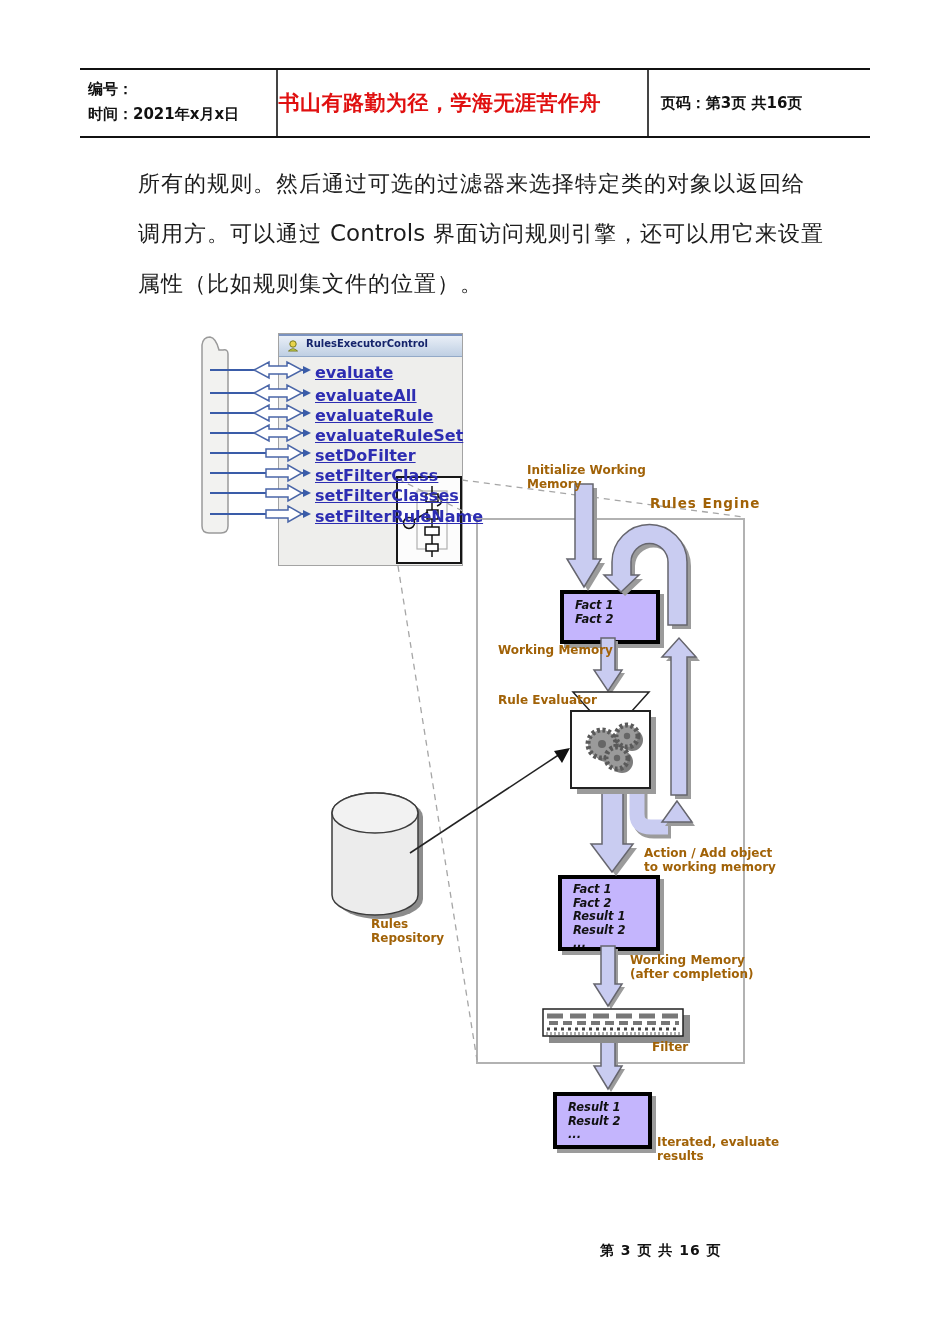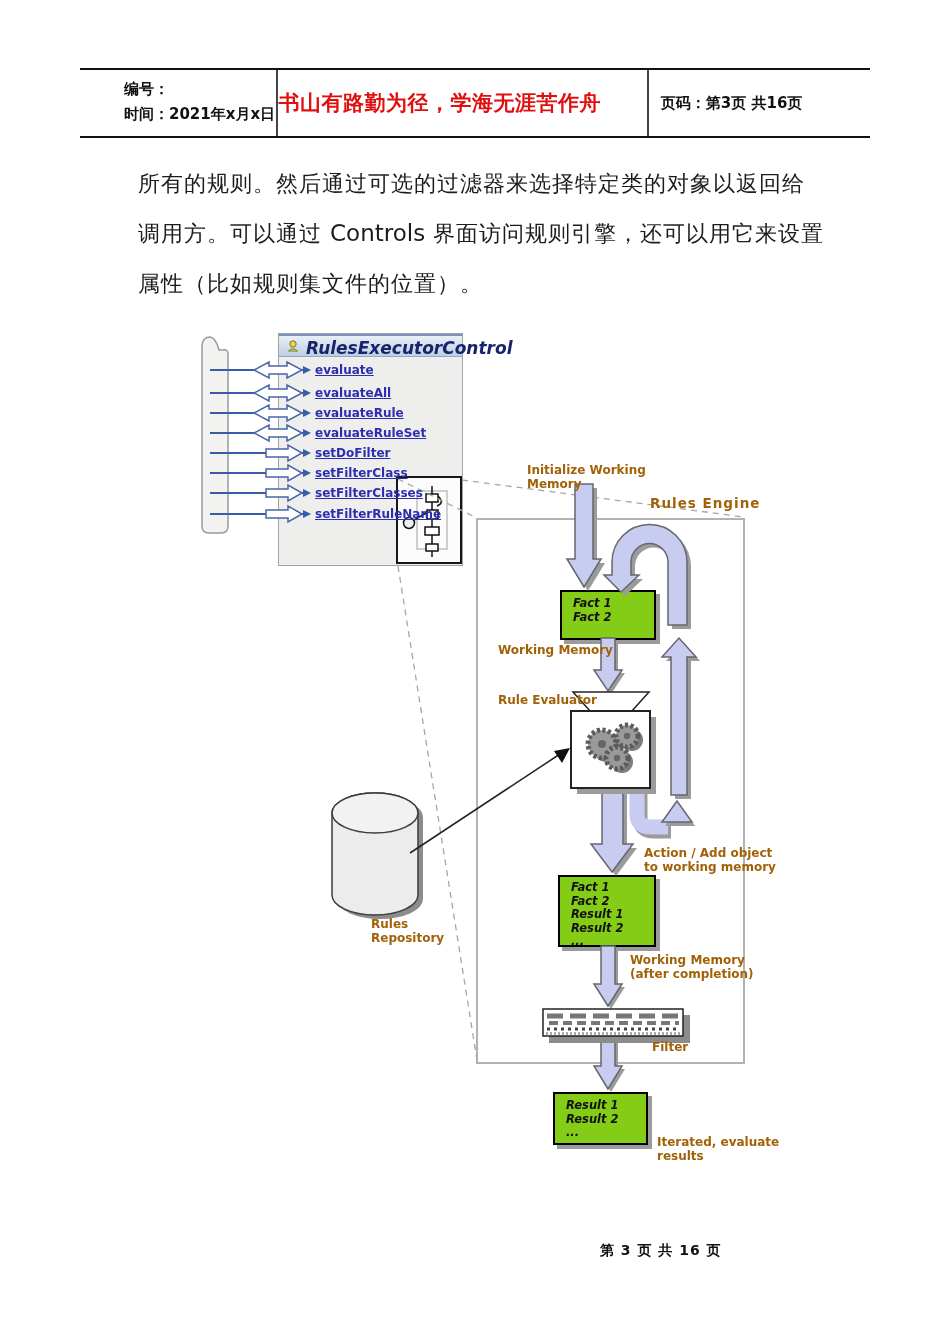--- a/index.html
+++ b/index.html
@@ -7,42 +7,42 @@
         font-family:"DejaVu Sans","Liberation Sans",sans-serif;}
 
   
   .hdr{position:absolute;left:80px;top:68px;width:790px;height:66px;
        border-top:2px solid #111;border-bottom:2px solid #111;display:flex;}
   .hdr .cell{position:relative;height:100%;}
   .hdr .c1{width:200px;}
   .hdr .c2{width:375px;border-left:2px solid #444;border-right:2px solid #444;
            display:flex;align-items:center;}
   .hdr .c3{width:213px;display:flex;align-items:center;padding-left:12px;}
-  .hdr .small{font-size:15px;font-weight:bold;color:#111;line-height:25px;padding:7px 0 0 8px;margin-left:36px;}
+  .hdr .small{font-size:15px;font-weight:bold;color:#111;line-height:25px;padding:7px 0 0 8px;}
   .motto{font-size:21px;font-weight:bold;color:#e01010;white-space:nowrap;letter-spacing:.5px;}
   .pageno{font-size:15px;font-weight:bold;color:#111;white-space:nowrap;}
 
   
   .bline{position:absolute;left:138px;font-size:22px;color:#1c1c1c;white-space:nowrap;letter-spacing:1px;}
   .latin{font-size:23px;letter-spacing:0;}
 
   
   .engine-box{position:absolute;left:476px;top:518px;width:265px;height:542px;
               border:2px solid #b2b2b2;background:transparent;z-index:1;}
   .control-box{position:absolute;left:278px;top:333px;width:183px;height:231px;
                background:#eeeeec;border:1px solid #a3a3a3;z-index:1;}
   .ctl-title{position:relative;height:20px;background:linear-gradient(180deg,#e9eff7 0%,#bfcfe3 100%);
              border-top:2px solid #7b93c0;border-bottom:1px solid #93a9c7;}
-  .ctl-title span{position:absolute;left:27px;top:2px;font-size:17px;font-weight:bold;color:#15246b;font-style:italic;}
+  .ctl-title span{position:absolute;left:27px;top:2px;font-size:10px;font-weight:bold;color:#15246b;}
   .ctl-icon{position:absolute;left:7px;top:3px;}
 
-  .mlink{position:absolute;left:315px;font-size:12px;font-weight:bold;color:#2d2db2;
+  .mlink{position:absolute;left:315px;font-size:16px;font-weight:bold;color:#2d2db2;
          text-decoration:underline;white-space:nowrap;z-index:6;cursor:pointer;}
 
-  .box{position:absolute;background:#84cc16;border:2px solid #000000;box-shadow:4px 4px 0 #9b9b9b;
+  .box{position:absolute;background:#c4b5fd;border:4px solid #000000;box-shadow:4px 4px 0 #9b9b9b;
        font-style:italic;font-weight:600;font-size:11.5px;line-height:13.5px;color:#111;
        padding:5px 0 0 11px;z-index:4;}
 
   .dlabel{position:absolute;font-weight:600;font-size:12px;line-height:13.5px;
           color:#a16207;white-space:nowrap;z-index:6;}
   .dlabel.big{font-size:13.5px;letter-spacing:1px;}
 
   .gfx{position:absolute;left:0;top:0;z-index:5;pointer-events:none;}
 
   .footer{position:absolute;left:552px;top:1242px;font-size:14px;font-weight:600;

